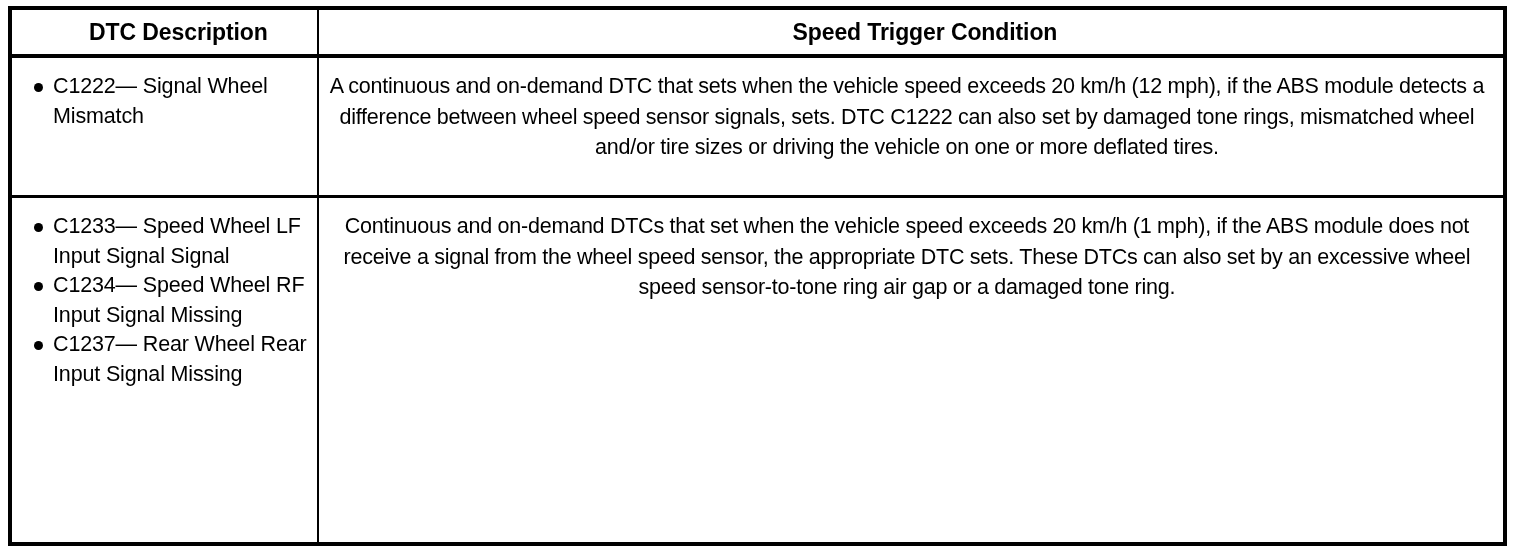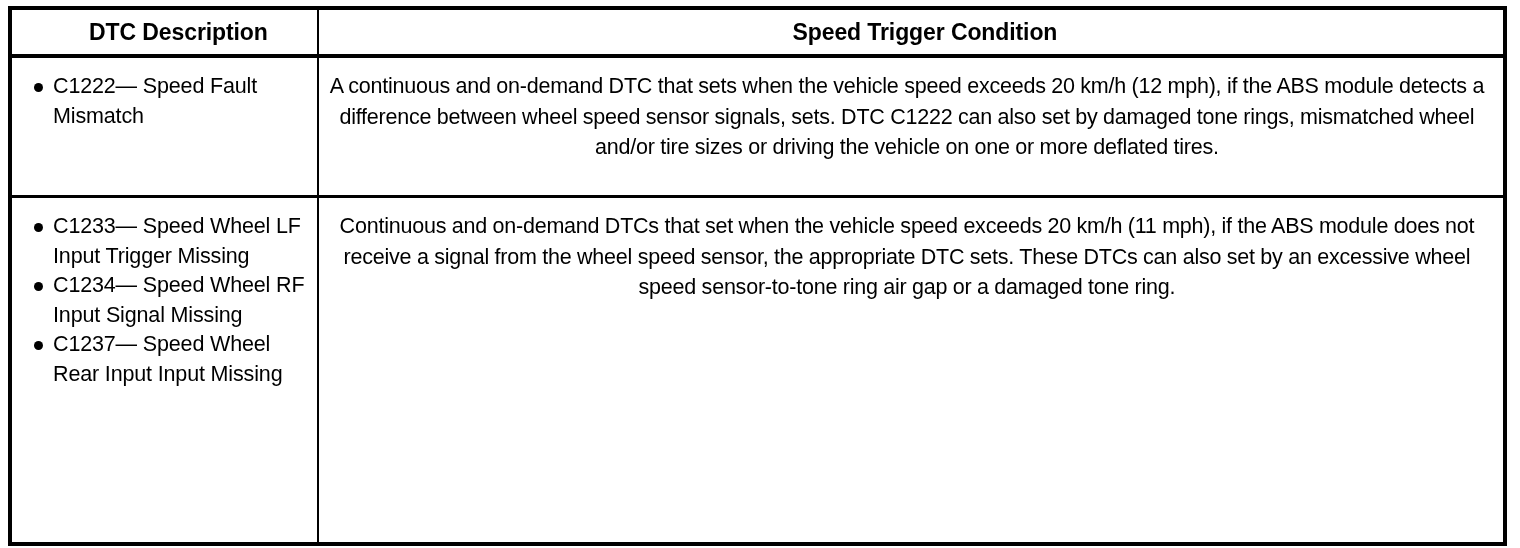--- a/index.html
+++ b/index.html
@@ -140,47 +140,47 @@
       </tr>
     </thead>
 
     <tbody>
 
       <tr class="body-row row-first">
         <td class="cell-desc">
           <ul class="dtc-list">
             <li>
               <span class="bullet"></span>
-              <span class="item-text">C1222— Speed Fault Mismatch</span>
+              <span class="item-text">C1222— Signal Wheel Mismatch</span>
             </li>
           </ul>
         </td>
         <td class="cell-cond">
           <p class="cond-text">A continuous and on-demand DTC that sets when the vehicle speed exceeds 20 km/h (12 mph), if the ABS module detects a difference between wheel speed sensor signals, sets. DTC C1222 can also set by damaged tone rings, mismatched wheel and/or tire sizes or driving the vehicle on one or more deflated tires.</p>
         </td>
       </tr>
 
       <tr class="body-row row-second">
         <td class="cell-desc">
           <ul class="dtc-list">
             <li>
               <span class="bullet"></span>
-              <span class="item-text">C1233— Speed Wheel LF Input Trigger Missing</span>
+              <span class="item-text">C1233— Speed Wheel LF Input Signal Signal</span>
             </li>
             <li>
               <span class="bullet"></span>
               <span class="item-text">C1234— Speed Wheel RF Input Signal Missing</span>
             </li>
             <li>
               <span class="bullet"></span>
-              <span class="item-text">C1237— Speed Wheel Rear Input Input Missing</span>
+              <span class="item-text">C1237— Rear Wheel Rear Input Signal Missing</span>
             </li>
           </ul>
         </td>
         <td class="cell-cond">
-          <p class="cond-text">Continuous and on-demand DTCs that set when the vehicle speed exceeds 20 km/h (11 mph), if the ABS module does not receive a signal from the wheel speed sensor, the appropriate DTC sets. These DTCs can also set by an excessive wheel speed sensor-to-tone ring air gap or a damaged tone ring.</p>
+          <p class="cond-text">Continuous and on-demand DTCs that set when the vehicle speed exceeds 20 km/h (1 mph), if the ABS module does not receive a signal from the wheel speed sensor, the appropriate DTC sets. These DTCs can also set by an excessive wheel speed sensor-to-tone ring air gap or a damaged tone ring.</p>
         </td>
       </tr>
 
     </tbody>
   </table>
 
 </div>
 
 </body></html>

